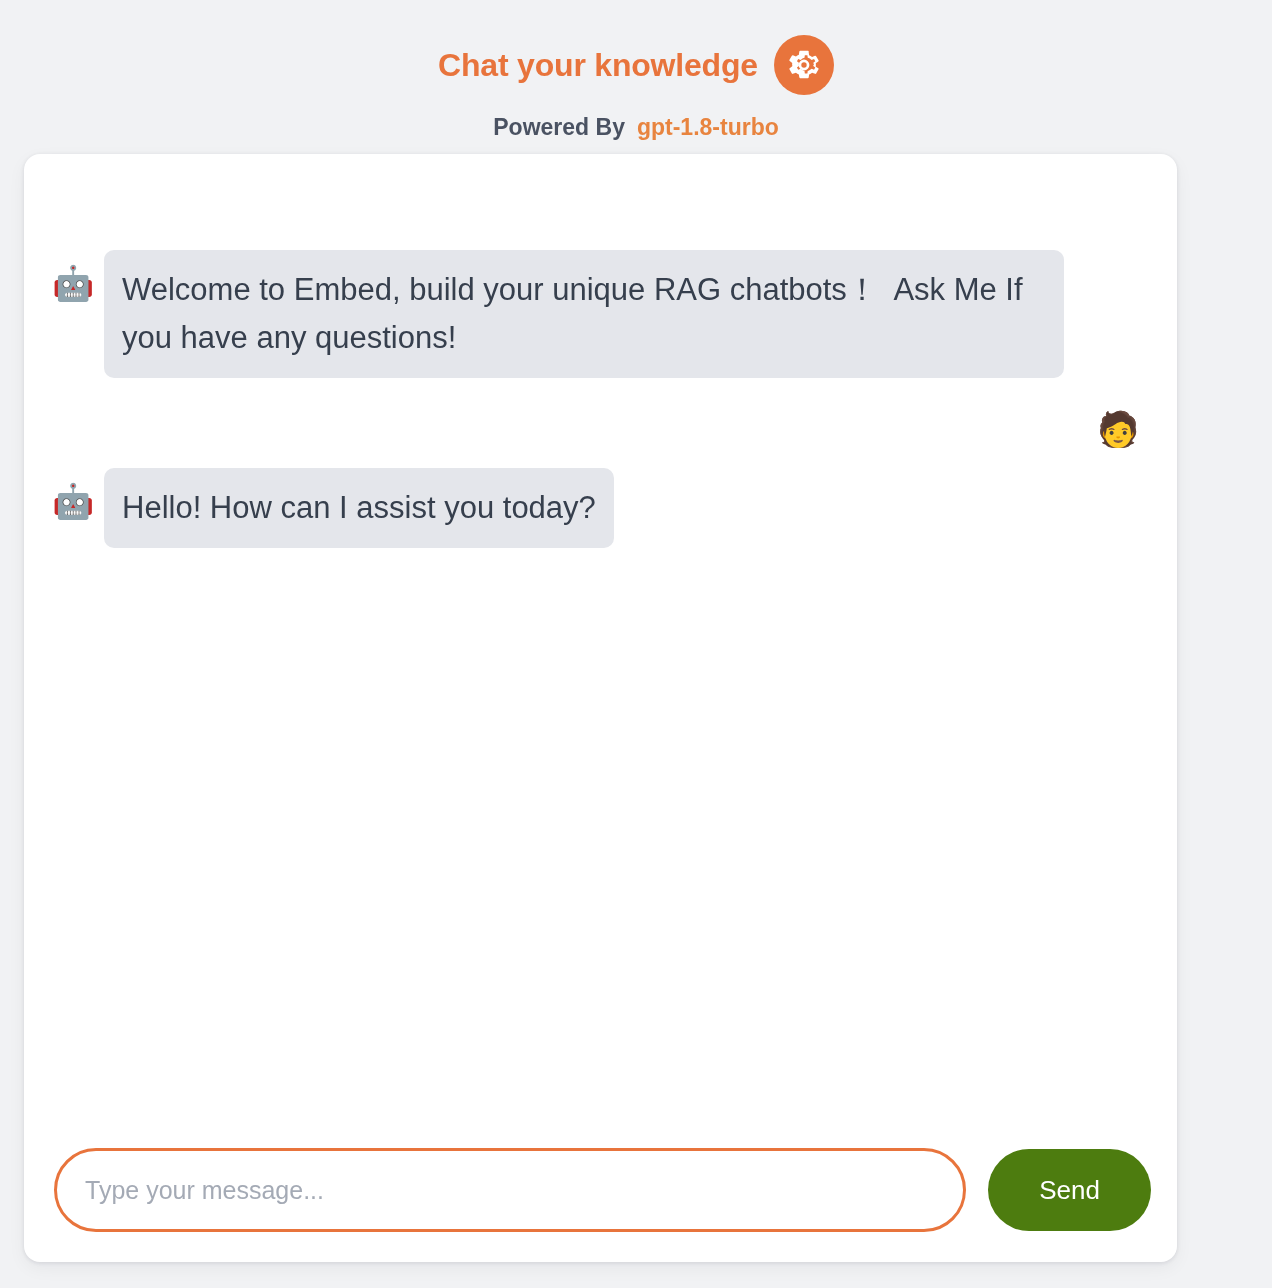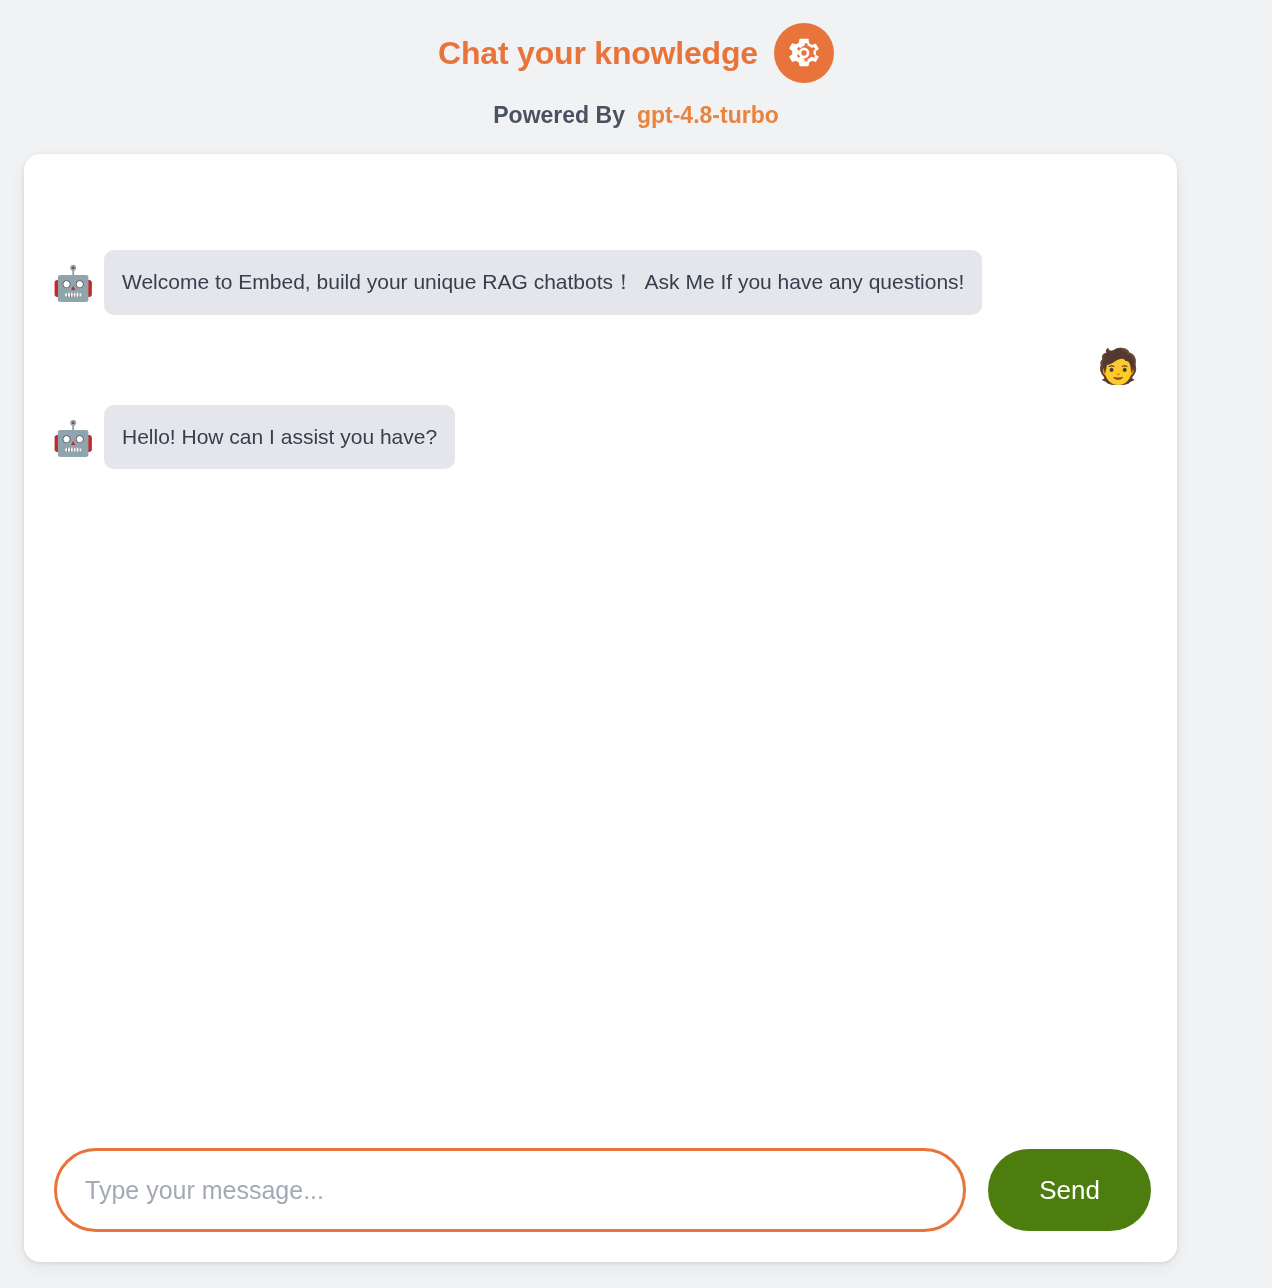--- a/index.html
+++ b/index.html
@@ -12,21 +12,21 @@
     width: 1272px;
     height: 1288px;
     background: #f1f2f4;
     font-family: "Liberation Sans", sans-serif;
     overflow: hidden;
   }
 
   
   .header {
     width: 100%;
-    padding-top: 24px;
+    padding-top: 36px;
   }
   .title-row {
     display: flex;
     align-items: center;
     justify-content: center;
     gap: 16px;
     height: 58px;
   }
   .app-title {
     font-size: 32px;
@@ -100,21 +100,21 @@
     line-height: 1;
     flex: 0 0 auto;
     width: 44px;
     text-align: center;
     user-select: none;
   }
   .msg-row.bot .avatar { margin-right: 8px; margin-top: 16px; }
   .msg-row.user .avatar { margin-left: 0px; margin-right: 8px; margin-top: 12px; }
 
   .bubble {
-    font-size: 21px;
+    font-size: 31px;
     line-height: 1.55;
     border-radius: 10px;
     padding: 16px 18px;
     max-width: 960px;
     word-wrap: break-word;
     white-space: pre-wrap;
   }
   .bubble.bot {
     background: #e4e6eb;
     color: #363f4d;
@@ -175,38 +175,38 @@
         <svg width="34" height="34" viewBox="0 0 24 24" aria-hidden="true">
           <path fill="#ffffff" d="M12 8.2a3.8 3.8 0 1 0 0 7.6 3.8 3.8 0 0 0 0-7.6zm0 5.7a1.9 1.9 0 1 1 0-3.8 1.9 1.9 0 0 1 0 3.8z"></path>
           <path fill="#ffffff" d="M20.3 13.2c.05-.39.08-.79.08-1.2s-.03-.81-.08-1.2l1.78-1.32a.64.64 0 0 0 .17-.82l-1.69-2.92a.64.64 0 0 0-.78-.28l-2.1.82a6.9 6.9 0 0 0-2.07-1.2l-.32-2.23A.64.64 0 0 0 14.67 2H9.33a.64.64 0 0 0-.63.55l-.32 2.23c-.75.3-1.45.7-2.07 1.2l-2.1-.82a.64.64 0 0 0-.78.28L1.74 8.36a.64.64 0 0 0 .17.82L3.7 10.5c-.05.39-.08.79-.08 1.2s.3.81.08 1.2l-1.79 1.32a.64.64 0 0 0-.17.82l1.69 2.92c.16.28.5.39.78.28l2.1-.82c.62.5 1.32.9 2.07 1.2l.32 2.23c.5.32.32.55.63.55h5.34c.31 0 .58-.23.63-.55l.32-2.23a6.9 6.9 0 0 0 2.07-1.2l2.1.82c.28.11.62 0 .78-.28l1.69-2.92a.64.64 0 0 0-.17-.82L20.3 13.2zm-1.78-2.16c.5.35.8.7.08 1.06l-.03.63 1.4 1.04-.9 1.55-1.64-.64-.5.4c-.5.42-1.07.74-1.69.97l-.6.22-.25 1.74h-1.79l-.25-1.74-.6-.22a5.3 5.3 0 0 1-1.69-.97l-.5-.4-1.64.64-.9-1.55 1.4-1.04-.03-.63a6.9 6.9 0 0 1 0-1.06l.03-.63-1.4-1.04.9-1.55 1.64.64.5-.4c.5-.42 1.07-.74 1.69-.97l.6-.22.25-1.74h1.79l.25 1.74.6.22c.62.23 1.19.55 1.69.97l.5.4 1.64-.64.9 1.55-1.4 1.04.3.63z"></path>
         </svg>
       </span>
     </div>
   </div>
 
   <div class="subtitle-row">
     <span class="powered-by">Powered By</span>
-    <span class="model-name">gpt-4.8-turbo</span>
+    <span class="model-name">gpt-1.8-turbo</span>
   </div>
 
 </div>
 
 <div class="chat-card">
 
   <div class="messages" id="messages">
       <div class="msg-row bot">
         <div class="avatar">🤖</div>
         <div class="bubble bot">Welcome to Embed, build your unique RAG chatbots！  Ask Me If you have any questions!</div>
       </div>
       <div class="msg-row user">
         <div class="avatar">🧑</div>
       </div>
       <div class="msg-row bot">
         <div class="avatar">🤖</div>
-        <div class="bubble bot">Hello! How can I assist you have?</div>
+        <div class="bubble bot">Hello! How can I assist you today?</div>
       </div>
     </div>
 
   <div class="composer">
     <input class="msg-input" type="text" autofocus="" placeholder="Type your message..." style="">
     <button class="send-button">Send</button>
   </div>
 
 </div>
 

